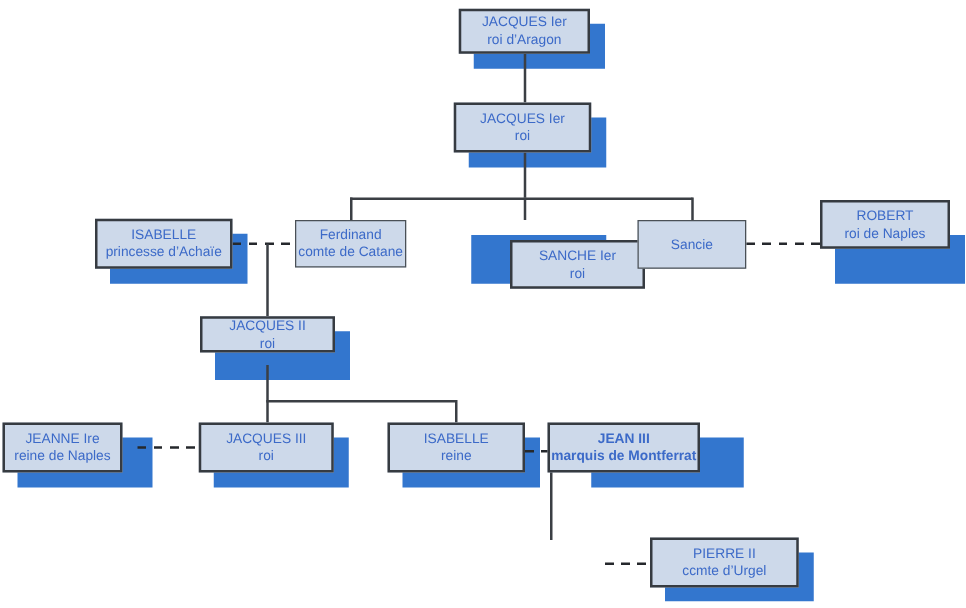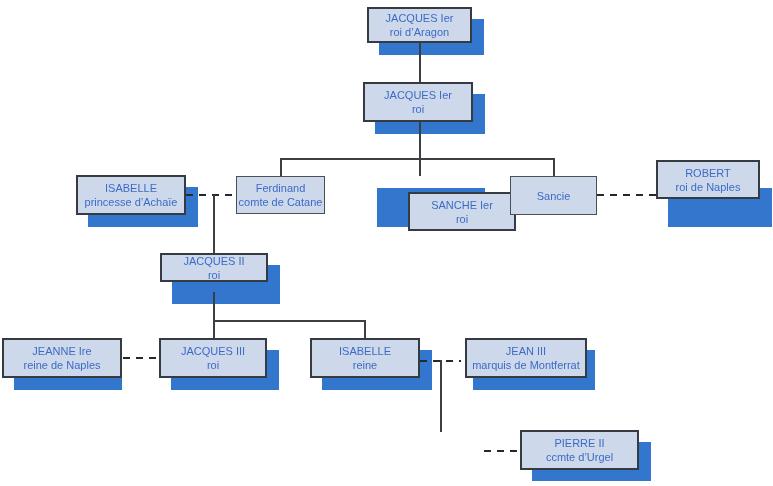--- a/index.html
+++ b/index.html
@@ -100,33 +100,33 @@
       <div>Sancie</div>
     </div>
     <div class="node shadowed" style="left: 656px; top: 160px; width: 104px; height: 39px;">
       <div>ROBERT</div>
       <div>roi de Naples</div>
     </div>
     <div class="node shadowed" style="left: 160px; top: 253px; width: 108px; height: 29px; justify-content: center;">
       <div>JACQUES II</div>
       <div>roi</div>
     </div>
-    <div class="node shadowed" style="left: 2px; top: 338px; width: 120px; height: 40px;">
+    <div class="node shadowed" style="left: 2px; top: 338px; width: 96px; height: 40px;">
       <div>JEANNE Ire</div>
       <div>reine de Naples</div>
     </div>
     <div class="node shadowed" style="left: 159px; top: 338px; width: 108px; height: 40px;">
       <div>JACQUES III</div>
       <div>roi</div>
     </div>
     <div class="node shadowed" style="left: 310px; top: 338px; width: 110px; height: 40px;">
       <div>ISABELLE</div>
       <div>reine</div>
     </div>
-    <div class="node shadowed" style="left: 465px; top: 338px; width: 122px; height: 40px;">
+    <div class="node shadowed" style="left: 438px; top: 338px; width: 122px; height: 40px; font-weight: bold;">
       <div>JEAN III</div>
       <div>marquis de Montferrat</div>
     </div>
     <div class="node shadowed" style="left: 520px; top: 430px; width: 119px; height: 40px;">
       <div>PIERRE II</div>
       <div>ccmte d’Urgel</div>
     </div>
   </div>
 
 </body></html>

